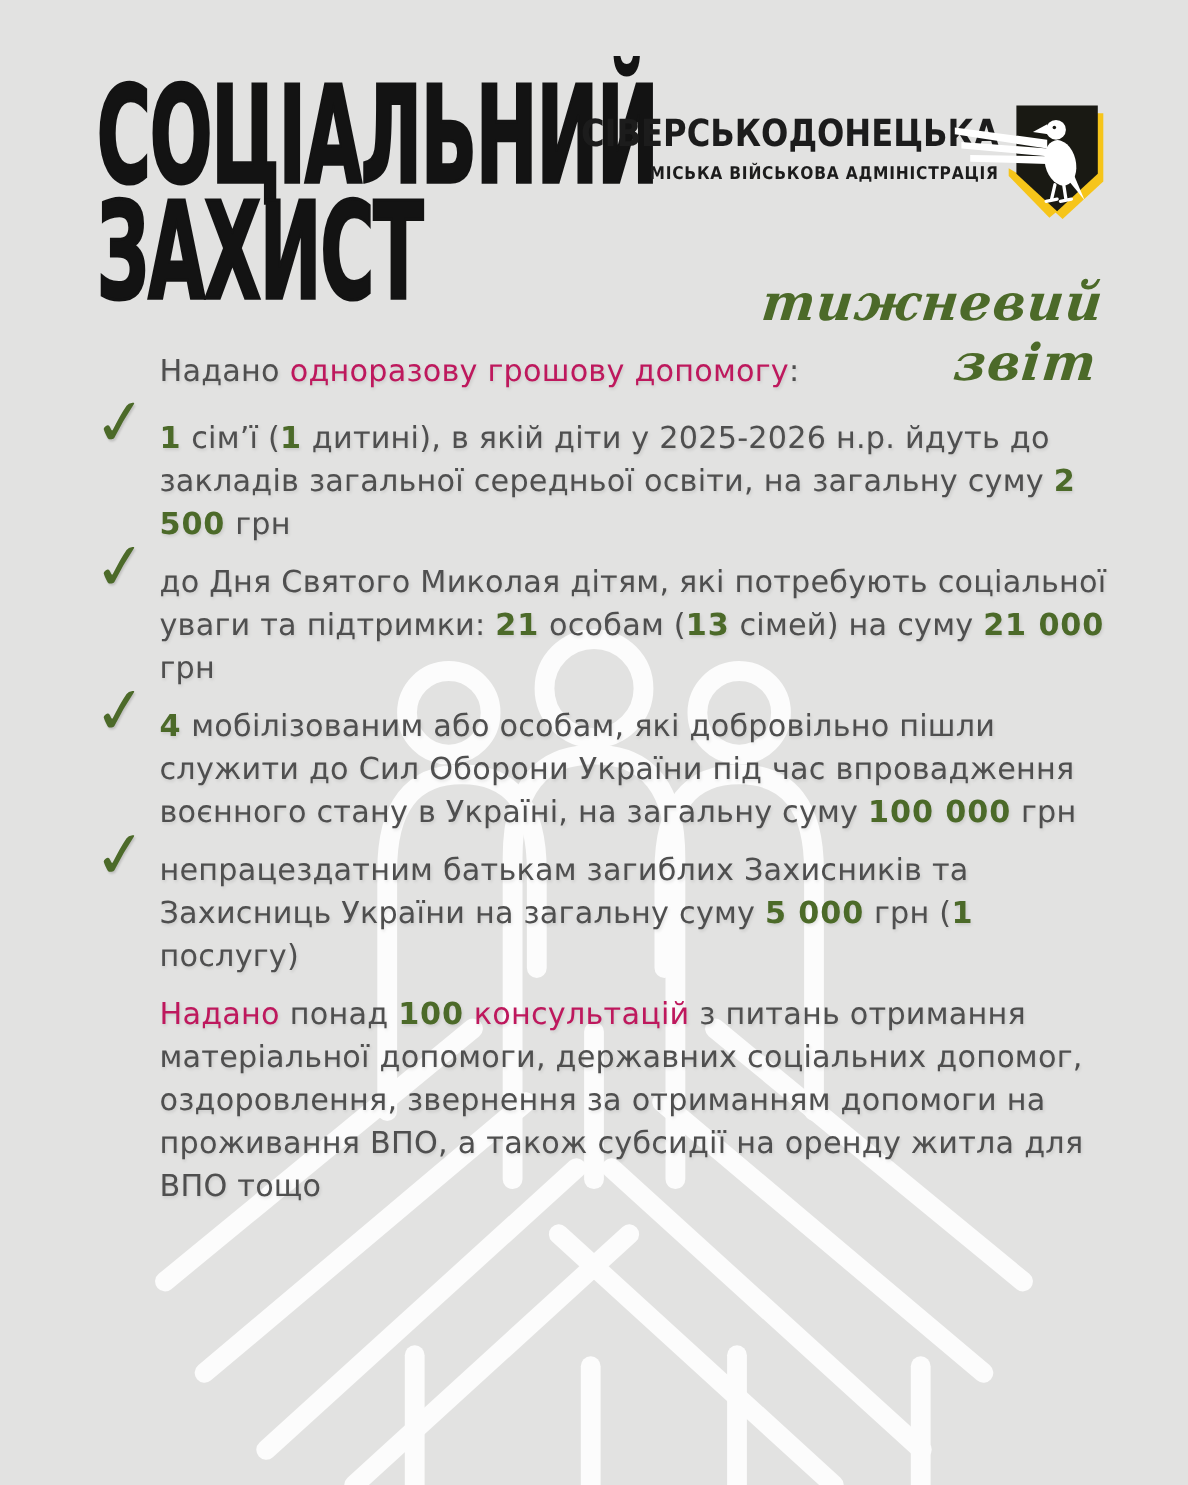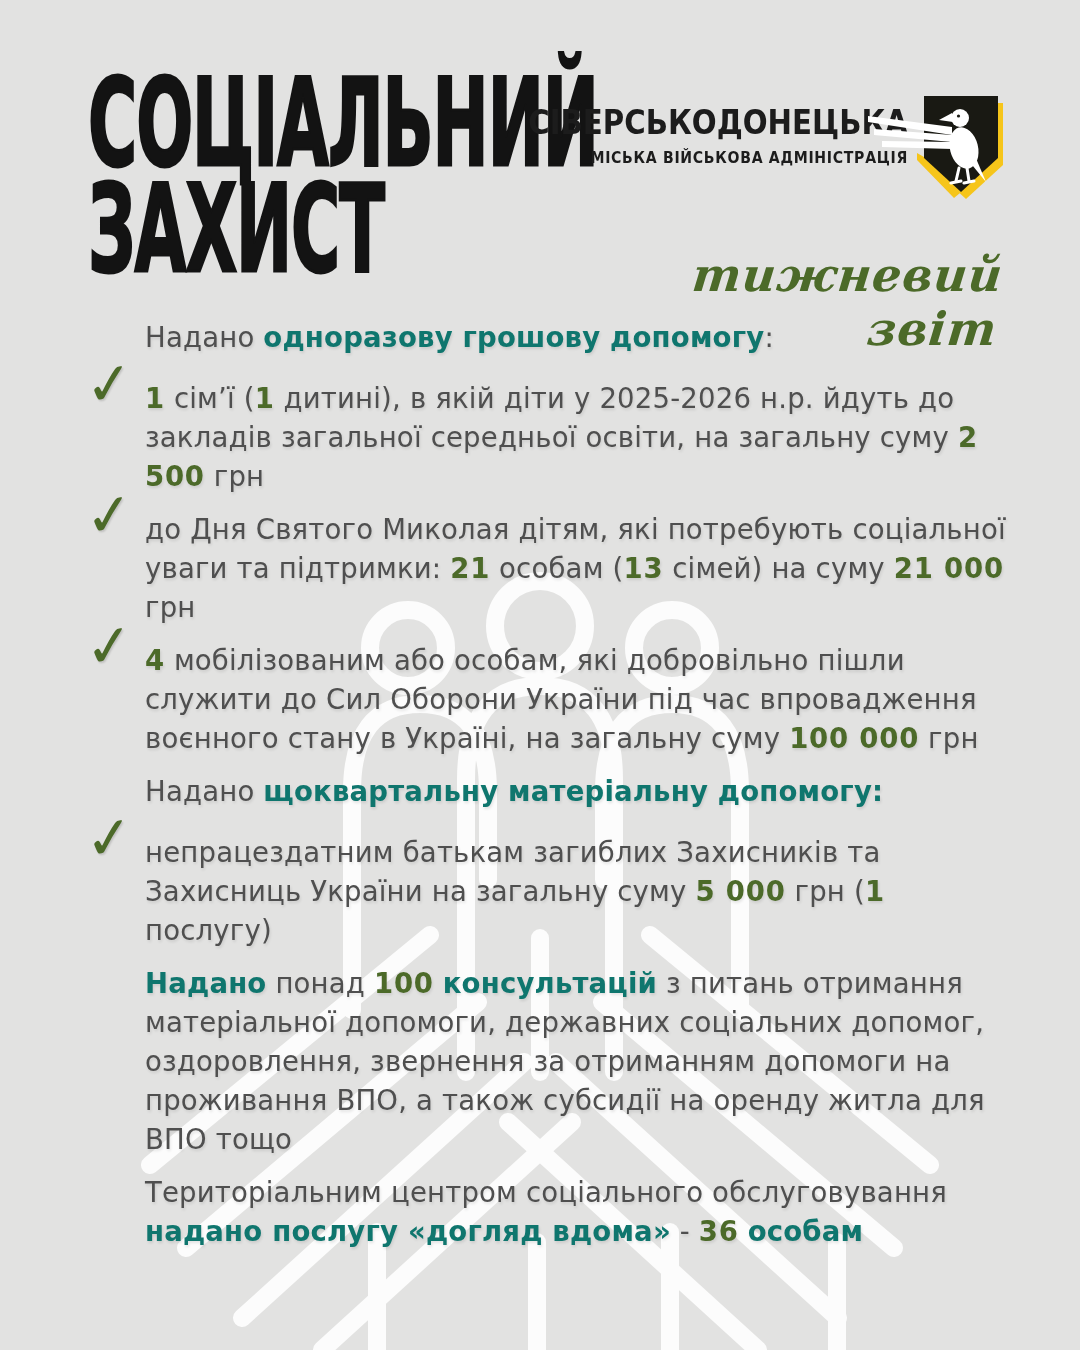--- a/index.html
+++ b/index.html
@@ -29,21 +29,21 @@
   
   .content{position:absolute;left:145px;top:316px;width:870px;
            font-size:27.5px;line-height:39px;color:#4f4f4f;letter-spacing:0.2px;
            text-shadow:1px 2px 3px rgba(0,0,0,0.10);}
   .block{position:relative;}
   .block.heading{margin:2px 0 22px 0;}
   .block.check,.block.para{margin:0 0 14px 0;}
   .mark{position:absolute;left:-60px;top:-14px;font-size:58px;font-weight:700;
         color:#4c6a29;transform:rotate(-6deg);text-shadow:1px 2px 2px rgba(0,0,0,0.15);}
   .r-n{font-weight:400;color:#4f4f4f;}
-  .r-b{font-weight:700;color:#0f766e;}
+  .r-b{font-weight:400;color:#be185d;}
   .r-g{font-weight:700;color:#4c6a29;letter-spacing:0.8px;}
 </style>
 </head>
 <body>
 
 <div class="canvas">
 
   <svg class="watermark" viewBox="0 0 1080 1350" xmlns="http://www.w3.org/2000/svg">
     <g stroke="#ffffff" stroke-width="18" fill="none" stroke-linecap="round" opacity="0.9">
 
@@ -108,19 +108,17 @@
     </g>
   </svg>
 
   <div class="script">тижневий звіт</div>
 
   <div class="content">
       <div class="block heading"><span class="r-n">Надано </span><span class="r-b">одноразову грошову допомогу</span><span class="r-n">:</span></div>
       <div class="block check"><span class="mark">✓</span><span class="r-g">1</span><span class="r-n"> сім’ї (</span><span class="r-g">1</span><span class="r-n"> дитині), в якій діти у 2025-2026 н.р. йдуть до закладів загальної середньої освіти, на загальну суму </span><span class="r-g">2 500</span><span class="r-n"> грн</span></div>
       <div class="block check"><span class="mark">✓</span><span class="r-n">до Дня Святого Миколая дітям, які потребують соціальної уваги та підтримки: </span><span class="r-g">21</span><span class="r-n"> особам (</span><span class="r-g">13</span><span class="r-n"> сімей) на суму </span><span class="r-g">21 000</span><span class="r-n"> грн</span></div>
       <div class="block check"><span class="mark">✓</span><span class="r-g">4</span><span class="r-n"> мобілізованим або особам, які добровільно пішли служити до Сил Оборони України під час впровадження воєнного стану в Україні, на загальну суму </span><span class="r-g">100 000</span><span class="r-n"> грн</span></div>
-      <div class="block heading"><span class="r-n">Надано </span><span class="r-b">щоквартальну матеріальну допомогу:</span></div>
       <div class="block check"><span class="mark">✓</span><span class="r-n">непрацездатним батькам загиблих Захисників та Захисниць України на загальну суму </span><span class="r-g">5 000</span><span class="r-n"> грн (</span><span class="r-g">1</span><span class="r-n"> послугу)</span></div>
       <div class="block para"><span class="r-b">Надано</span><span class="r-n"> понад </span><span class="r-g">100</span><span class="r-n"> </span><span class="r-b">консультацій</span><span class="r-n"> з питань отримання матеріальної допомоги, державних соціальних допомог, оздоровлення, звернення за отриманням допомоги на проживання ВПО, а також субсидії на оренду житла для ВПО тощо</span></div>
-      <div class="block para"><span class="r-n">Територіальним центром соціального обслуговування </span><span class="r-b">надано послугу «догляд вдома»</span><span class="r-n"> - </span><span class="r-g">36</span><span class="r-n"> </span><span class="r-b">особам</span></div>
     </div>
 
 </div>
 
 </body></html>

